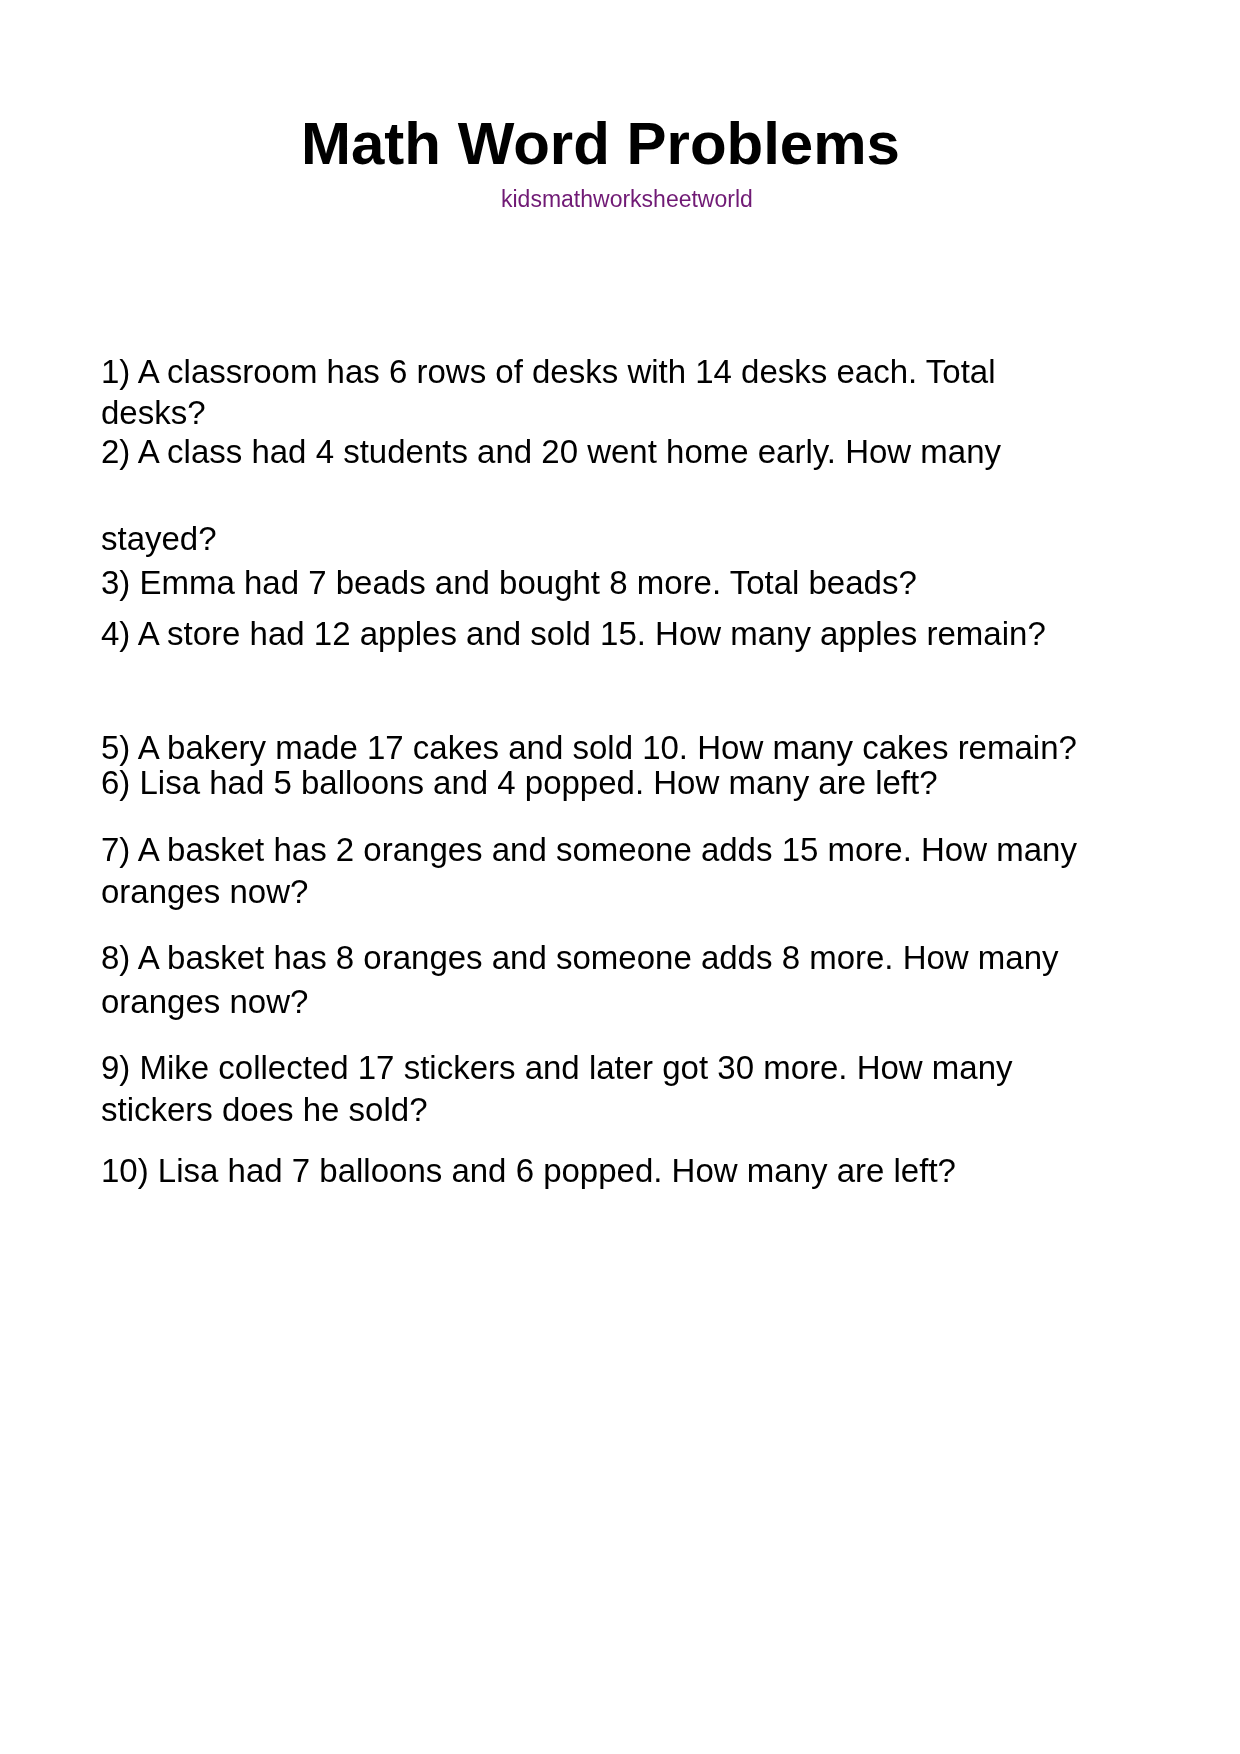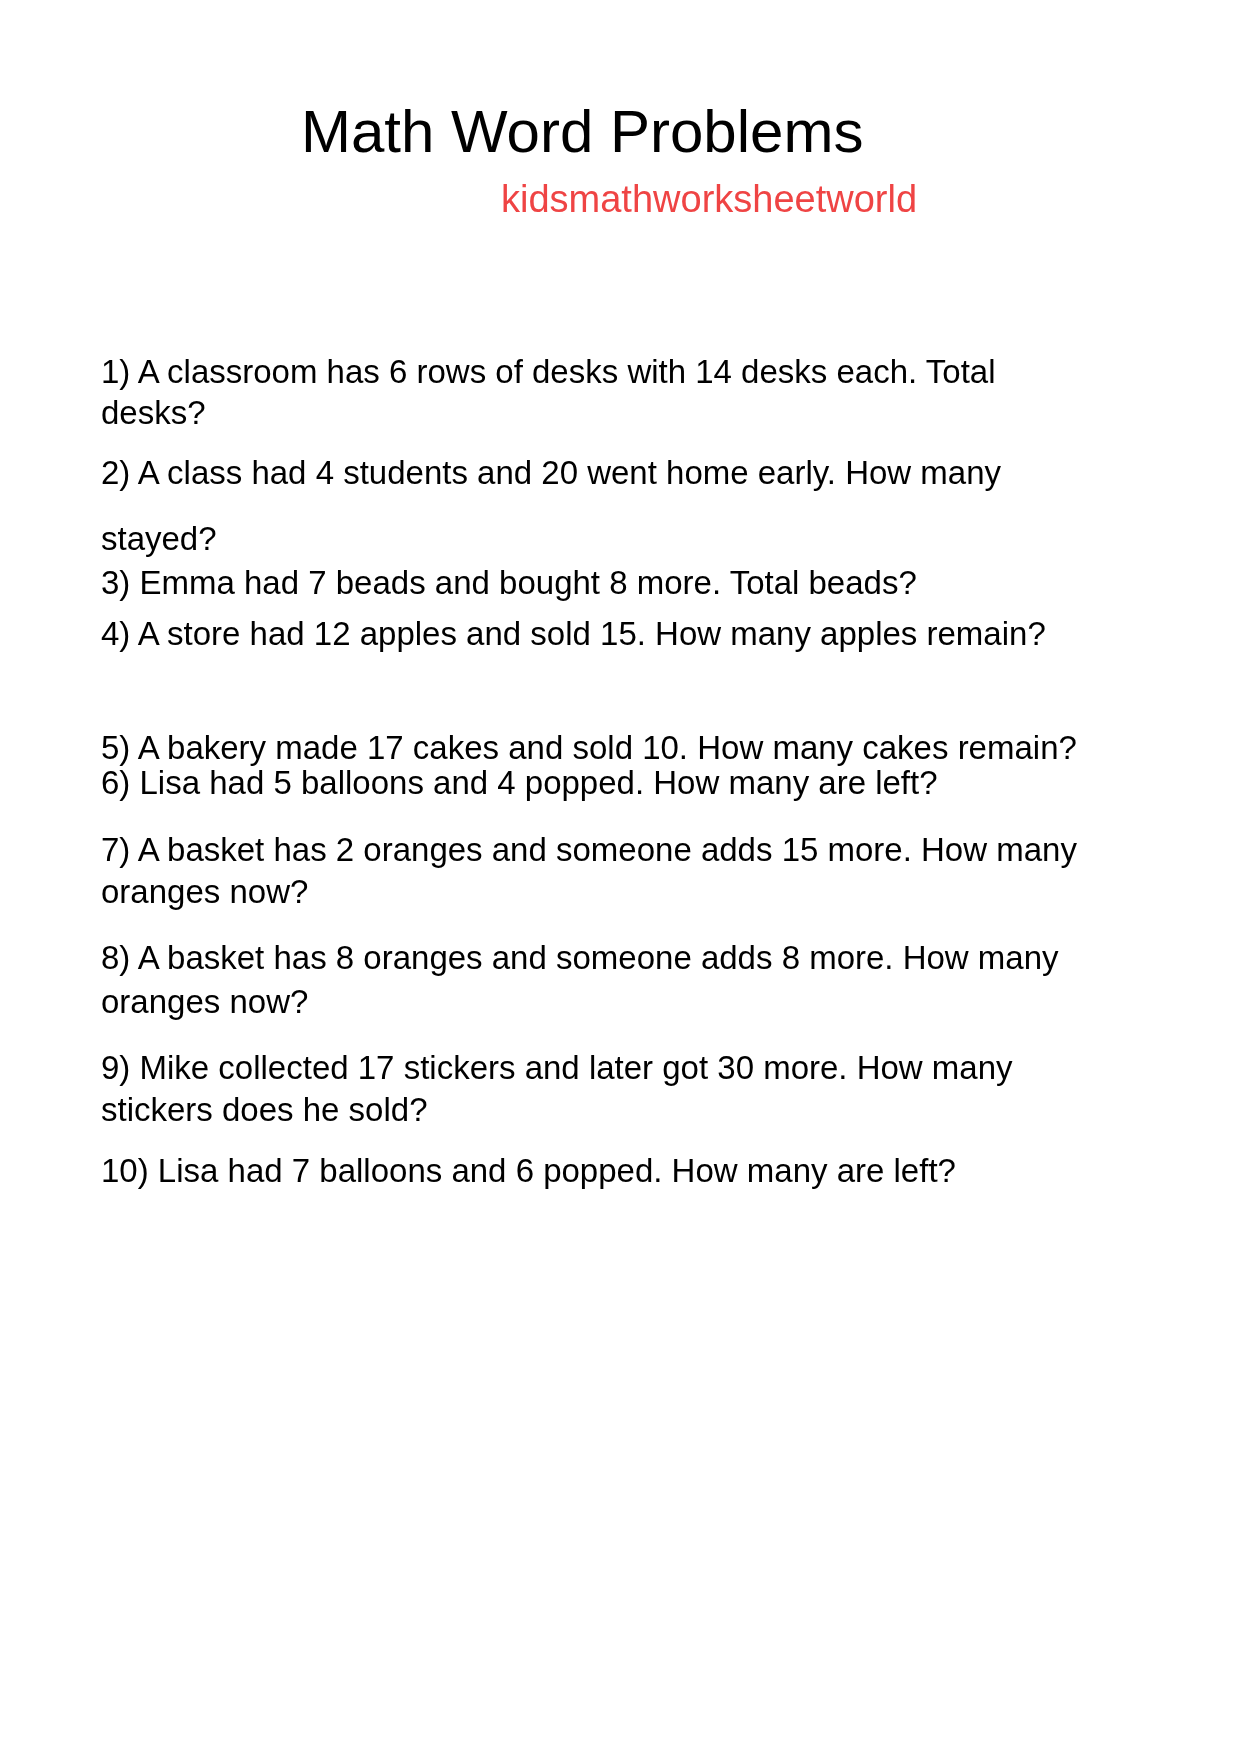--- a/index.html
+++ b/index.html
@@ -11,36 +11,36 @@
       width: 1240px;
       height: 1754px;
       position: relative;
       overflow: hidden;
       font-family: "Liberation Sans", sans-serif;
       color: #000000;
     }
     .title {
       position: absolute;
       left: 301px;
-      top: 96px;
+      top: 108px;
       font-size: 60px;
       line-height: 72px;
       white-space: nowrap;
       color: #000000;
       margin: 0;
-      font-weight: normal;
+      font-weight: bold;
     }
     .subtitle {
       position: absolute;
       left: 501px;
       top: 180px;
-      font-size: 38px;
+      font-size: 23px;
       line-height: 38px;
       white-space: nowrap;
-      color: #ef4444;
+      color: #701a75;
     }
     .problems {
       position: absolute;
       left: 0;
       top: 0;
       width: 1240px;
       height: 1754px;
     }
     .line {
       position: absolute;
@@ -59,21 +59,21 @@
 <div class="subtitle">kidsmathworksheetworld</div>
 
 <div class="problems">
 
   <div>
     <div class="line" style="top:352px">1) A classroom has 6 rows of desks with 14 desks each. Total</div>
     <div class="line" style="top:393px">desks?</div>
   </div>
 
   <div>
-    <div class="line" style="top:453px">2) A class had 4 students and 20 went home early. How many</div>
+    <div class="line" style="top:432px">2) A class had 4 students and 20 went home early. How many</div>
     <div class="line" style="top:519px">stayed?</div>
   </div>
 
   <div>
     <div class="line" style="top:563px">3) Emma had 7 beads and bought 8 more. Total beads?</div>
   </div>
 
   <div>
     <div class="line" style="top:614px">4) A store had 12 apples and sold 15. How many apples remain?</div>
   </div>

